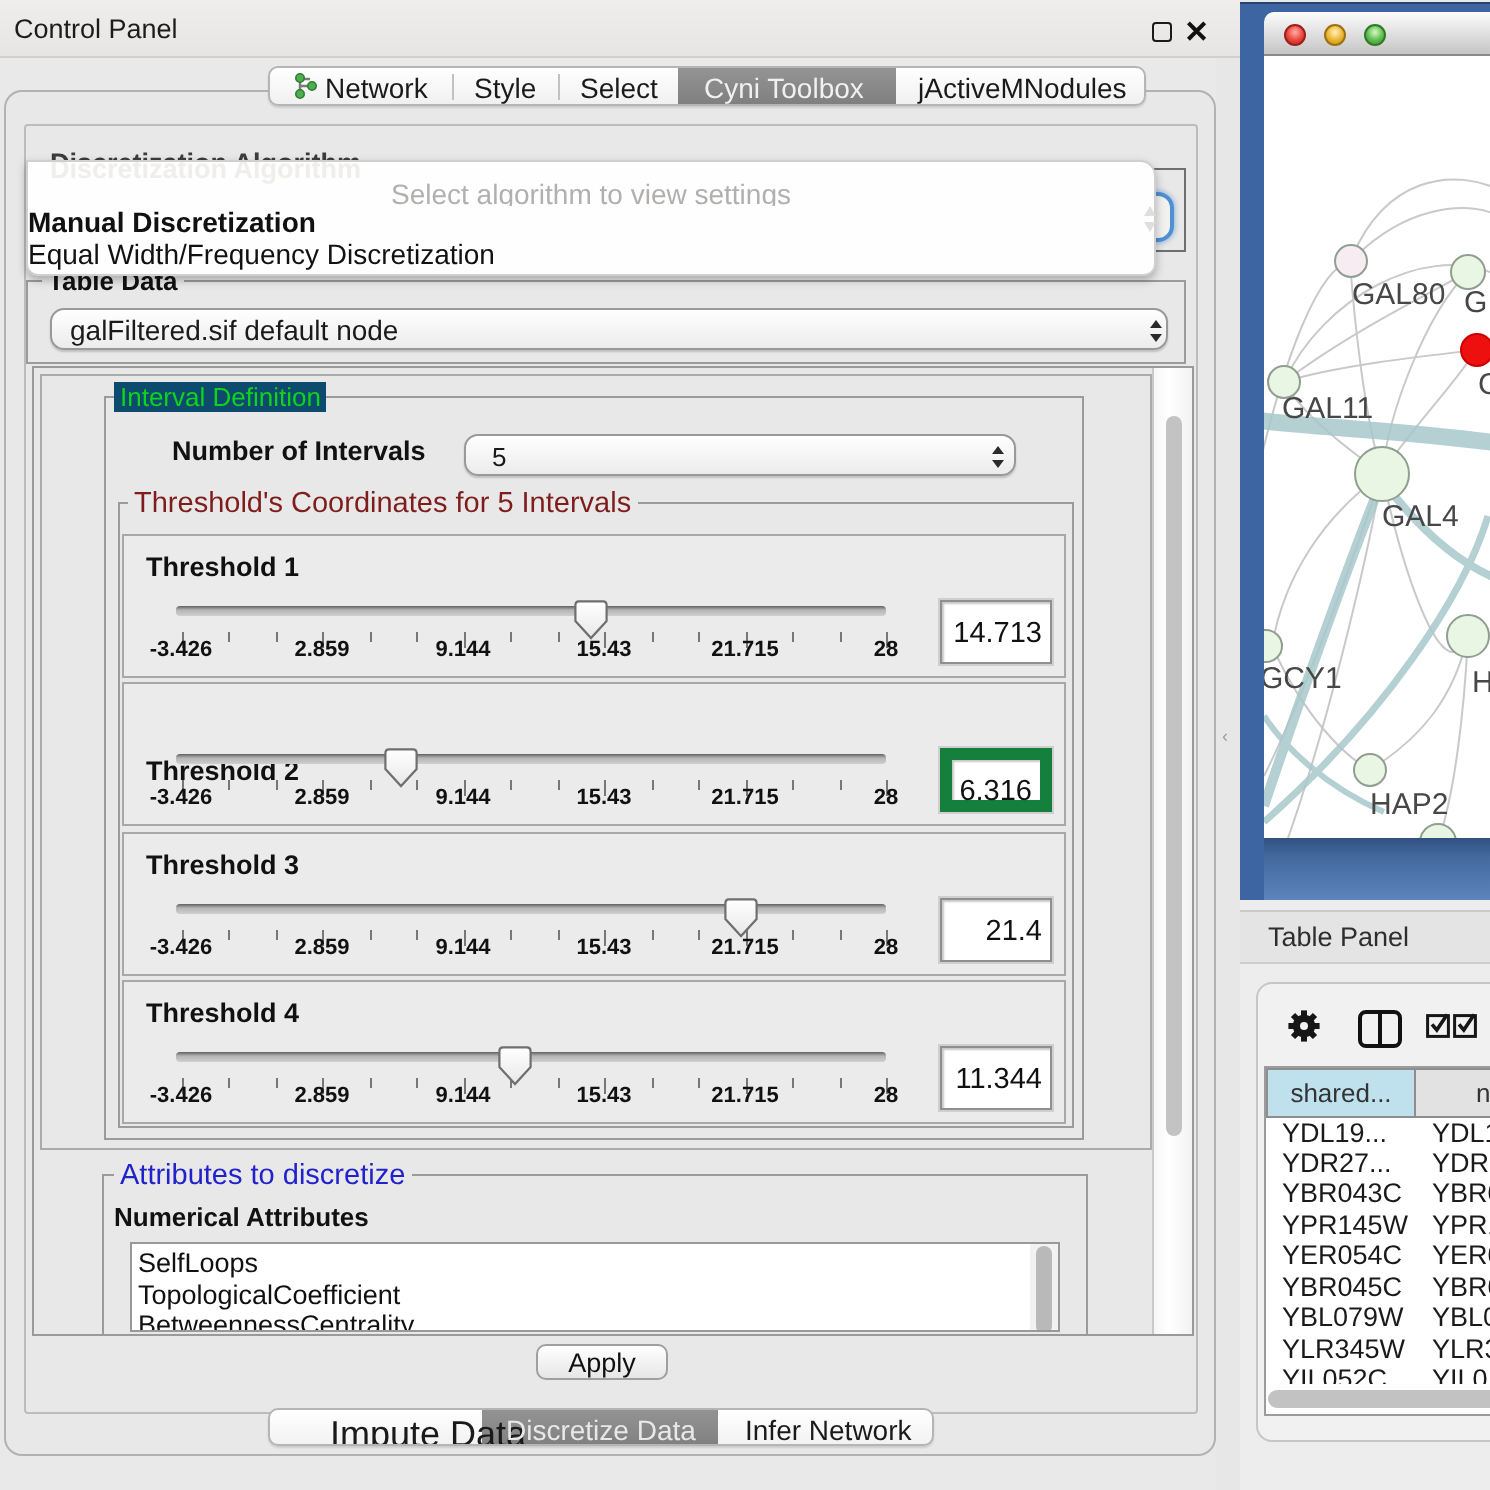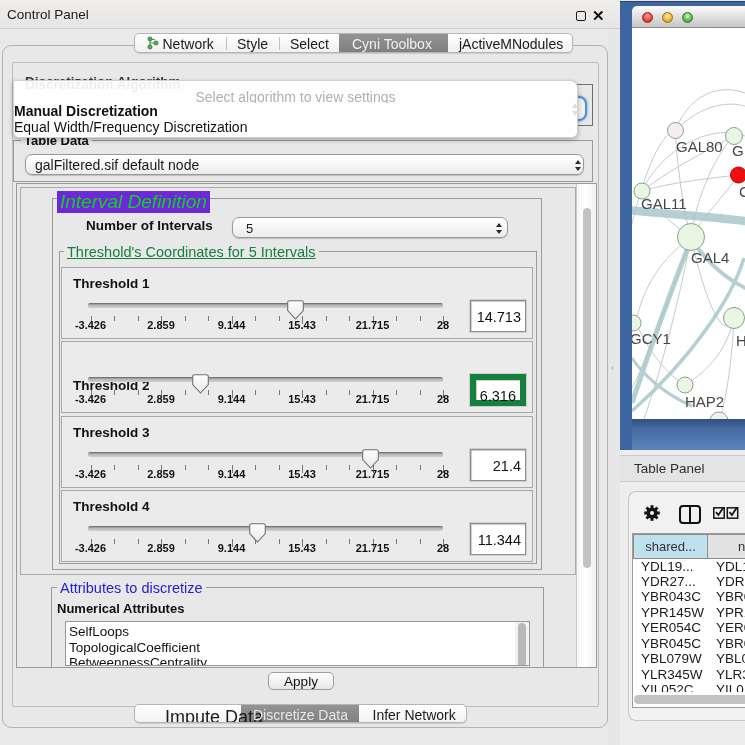--- a/index.html
+++ b/index.html
@@ -51,31 +51,31 @@
 </div>
 
 <div class="abs" style="left:16px;top:183px;width:581px;height:485px;border:1px solid #9a9a9a;background:#e8e8e8;"></div>
 
 <div class="abs" style="left:576px;top:184px;width:20px;height:483px;background:linear-gradient(90deg,#f6f6f6,#ffffff 40%,#f2f2f2);border-left:1px solid #c9c9c9;"></div>
 <div class="abs" style="left:583px;top:208px;width:8px;height:360px;background:#c3c3c3;border-radius:4px;"></div>
 
 <div class="abs" style="left:20px;top:187px;width:556px;height:388px;border:1px solid #ababab;"></div>
 
 <div class="abs" style="left:52px;top:198px;width:490px;height:372px;border:1px solid #9b9b9b;"></div>
-<div class="abs" style="left:57px;top:191px;background:#6d28d9;padding:0 3px;font-size:19px;color:#0fd31c;font-style:italic;">Interval Definition</div>
+<div class="abs" style="left:57px;top:191px;background:#0c4a6e;padding:0 3px;font-size:13px;color:#0fd31c;">Interval Definition</div>
 
 <div class="abs" style="left:86px;top:217.5px;font-size:13.5px;font-weight:bold;color:#111;">Number of Intervals</div>
 <div class="abs" style="left:232px;top:217px;width:276px;height:21px;border:1px solid #999;border-radius:7px;background:linear-gradient(#ffffff,#ececec);box-shadow:0 1px 1px rgba(0,0,0,0.18);">
   <div class="abs" style="left:13px;top:2.5px;font-size:13px;color:#1a1a1a;">5</div>
   <div class="abs" style="left:263px;top:4.5px;width:0;height:0;border-left:3px solid transparent;border-right:3px solid transparent;border-bottom:4.5px solid #2a2a2a;"></div>
   <div class="abs" style="left:263px;top:11.5px;width:0;height:0;border-left:3px solid transparent;border-right:3px solid transparent;border-top:4.5px solid #2a2a2a;"></div>
 </div>
 
 <div class="abs" style="left:59px;top:251px;width:478px;height:313px;border:1px solid #9b9b9b;"></div>
-<div class="abs" style="left:64px;top:244px;background:#e8e8e8;padding:0 3px;font-size:14.5px;color:#15803d;text-decoration:underline;">Threshold's Coordinates for 5 Intervals</div>
+<div class="abs" style="left:64px;top:244px;background:#e8e8e8;padding:0 3px;font-size:14.5px;color:#7f1d1d;">Threshold's Coordinates for 5 Intervals</div>
 
 <svg width="0" height="0" style="position:absolute">
       <defs>
         <linearGradient id="tg" x1="0" y1="0" x2="0" y2="1">
           <stop offset="0" stop-color="#ffffff"></stop>
           <stop offset="1" stop-color="#e8e8e8"></stop>
         </linearGradient>
       </defs>
     </svg>
 <div class="abs" style="left:61px;top:267px;width:472px;height:72px;border:1px solid #a8a8a8;background:#ebebeb;"></div>

